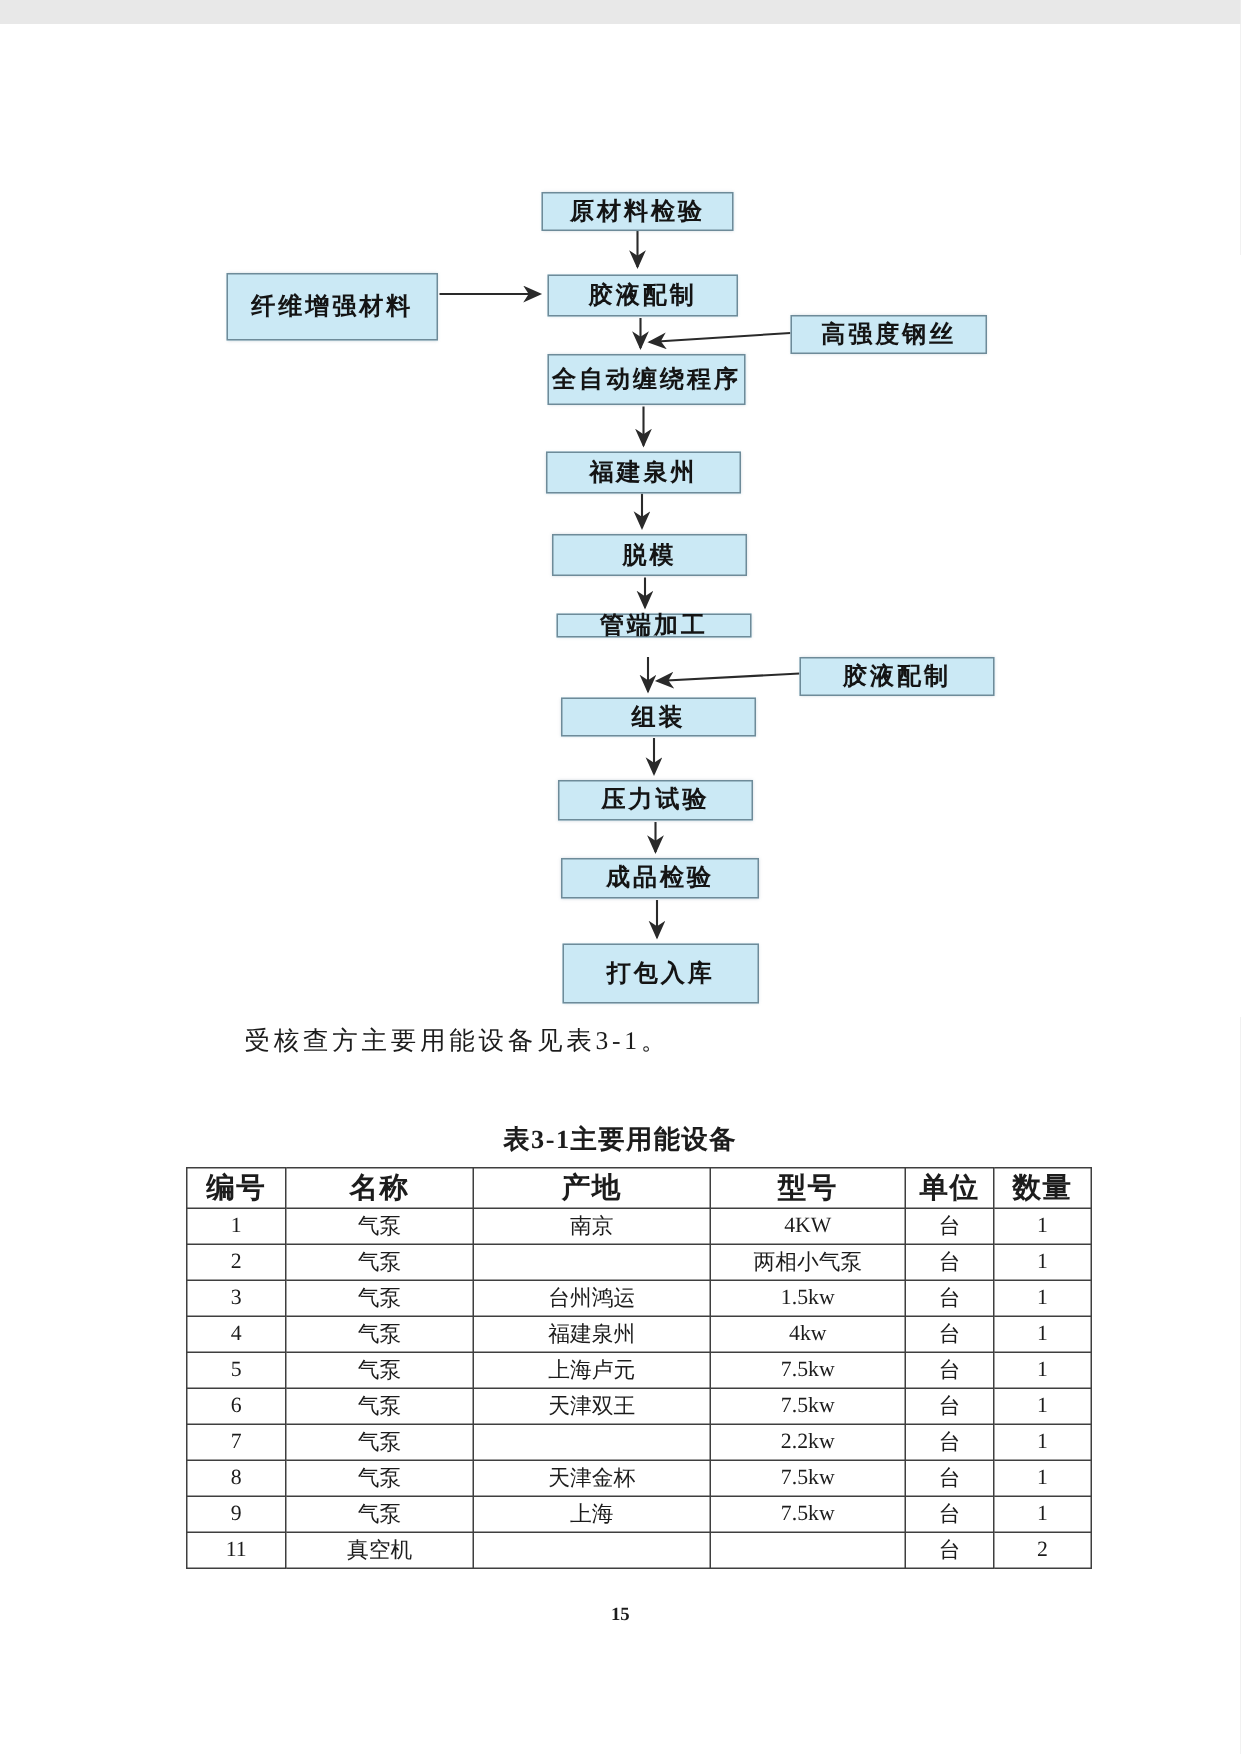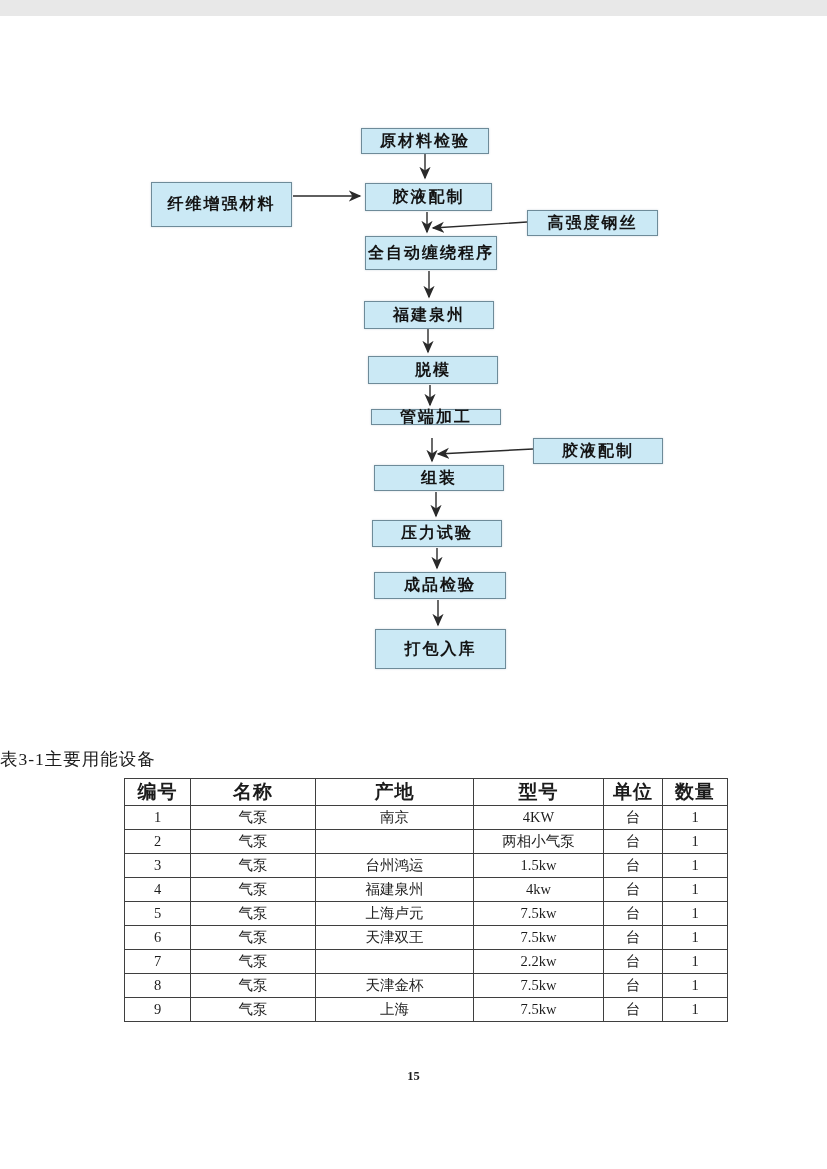--- a/index.html
+++ b/index.html
@@ -33,21 +33,21 @@
     color:#141414;box-sizing:border-box;
     box-shadow:0 0 2px rgba(120,150,165,.35);
   }
   
   .para{
     position:absolute;left:163px;top:666px;
     font-size:17px;letter-spacing:2.5px;margin:0;
   }
   .table-title{
     position:absolute;left:0;top:731px;width:827px;
-    font-weight:normal;font-size:17.5px;letter-spacing:1px;
+    text-align:center;font-weight:bold;font-size:17.5px;letter-spacing:1px;
   }
   
   table.equip{
     position:absolute;left:124px;top:762px;width:603px;
     border-collapse:collapse;table-layout:fixed;
     font-size:14.5px;
   }
   table.equip th,table.equip td{
     border:1px solid var(--table_border);
     text-align:center;vertical-align:middle;
@@ -133,20 +133,21 @@
 
     <div class="fbox" style="left:374px;top:556px;width:132px;height:27px">
       <span>成品检验</span>
     </div>
 
     <div class="fbox" style="left:375px;top:613px;width:131px;height:40px">
       <span>打包入库</span>
     </div>
   </div>
 
+  <p class="para">受核查方主要用能设备见表3-1。</p>
 
   <div class="table-title">表3-1主要用能设备</div>
 
   <table class="equip">
     <colgroup>
       <col style="width:66px">
         <col style="width:125px">
         <col style="width:158px">
       <col style="width:130px">
         <col style="width:59px">
@@ -228,18 +229,26 @@
         <td>1</td>
       </tr>
       <tr>
         <td>9</td>
         <td>气泵</td>
         <td>上海</td>
         <td>7.5kw</td>
         <td>台</td>
         <td>1</td>
       </tr>
+      <tr>
+        <td>11</td>
+        <td>真空机</td>
+        <td></td>
+        <td></td>
+        <td>台</td>
+        <td>2</td>
+      </tr>
     </tbody>
   </table>
 
   <div class="page-number">15</div>
 
 </div>
 
 </body></html>

